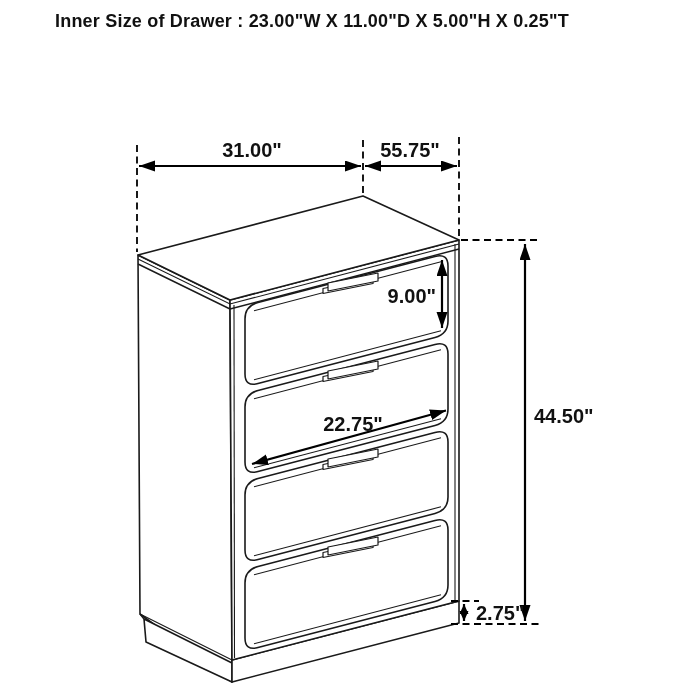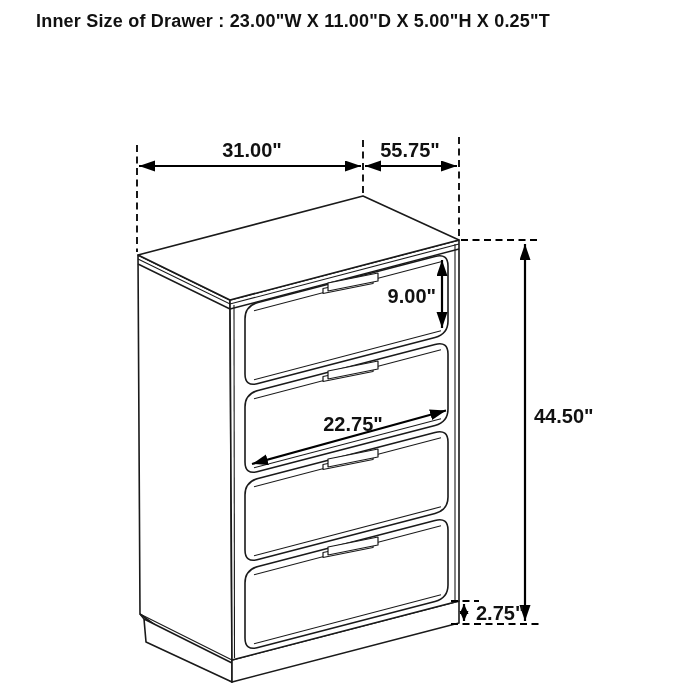--- a/index.html
+++ b/index.html
@@ -1,19 +1,19 @@
 <!DOCTYPE html>
 <html><head>
 <meta charset="utf-8">
 <style>
   html,body{margin:0;padding:0;background:#ffffff;}
   .stage{position:relative;width:700px;height:700px;background:#ffffff;overflow:hidden;
          font-family:"Liberation Sans",sans-serif;}
-  .page-title{position:absolute;top:11px;left:0;width:624px;text-align:left;
-              font-weight:700;font-size:18px;letter-spacing:0.2px;color:#111;margin-left:36px;}
+  .page-title{position:absolute;top:11px;left:0;width:624px;text-align:center;
+              font-weight:700;font-size:18px;letter-spacing:0.2px;color:#111;}
   svg{position:absolute;left:0;top:0;}
   svg text{font-family:"Liberation Sans",sans-serif;font-weight:700;font-size:20px;fill:#111;}
   .outline{fill:#ffffff;stroke:#1a1a1a;stroke-width:1.6;stroke-linejoin:round;}
   .thin{fill:none;stroke:#1a1a1a;stroke-width:1.1;}
   .edge{fill:none;stroke:#1a1a1a;stroke-width:1.4;stroke-linejoin:round;}
   .dim{stroke:#000;stroke-width:2.2;fill:none;}
   .dash{stroke:#000;stroke-width:1.8;fill:none;stroke-dasharray:7 4.5;}
 </style>
 </head>
 <body>

